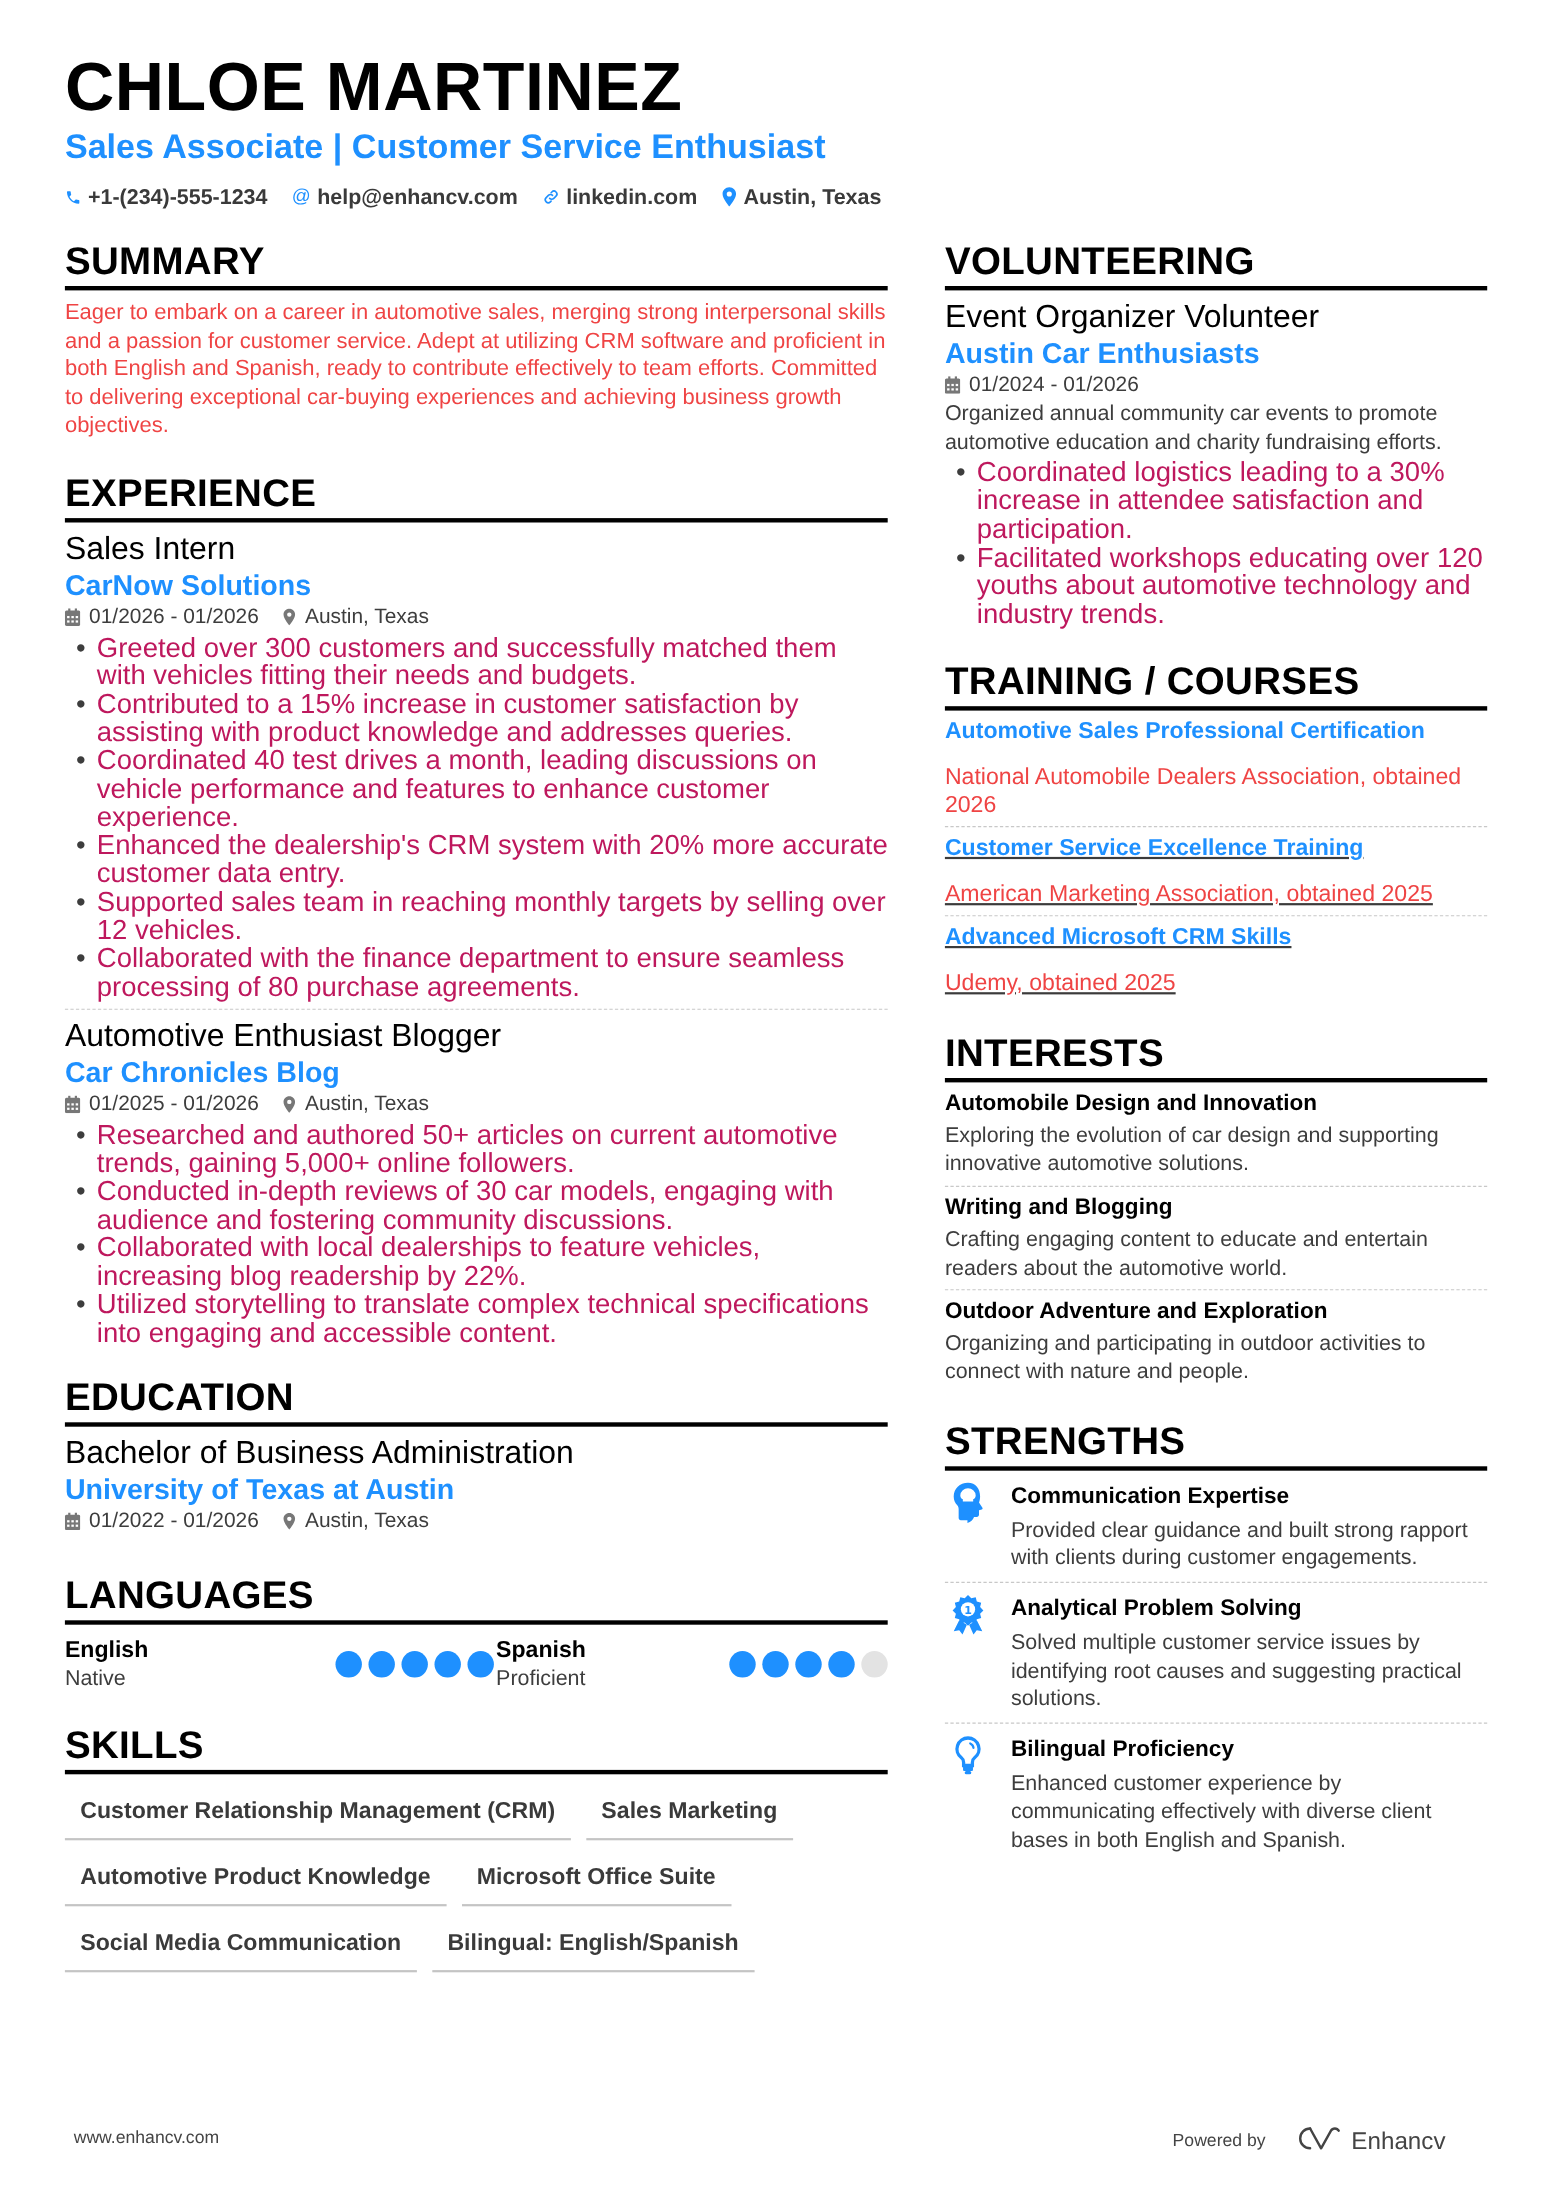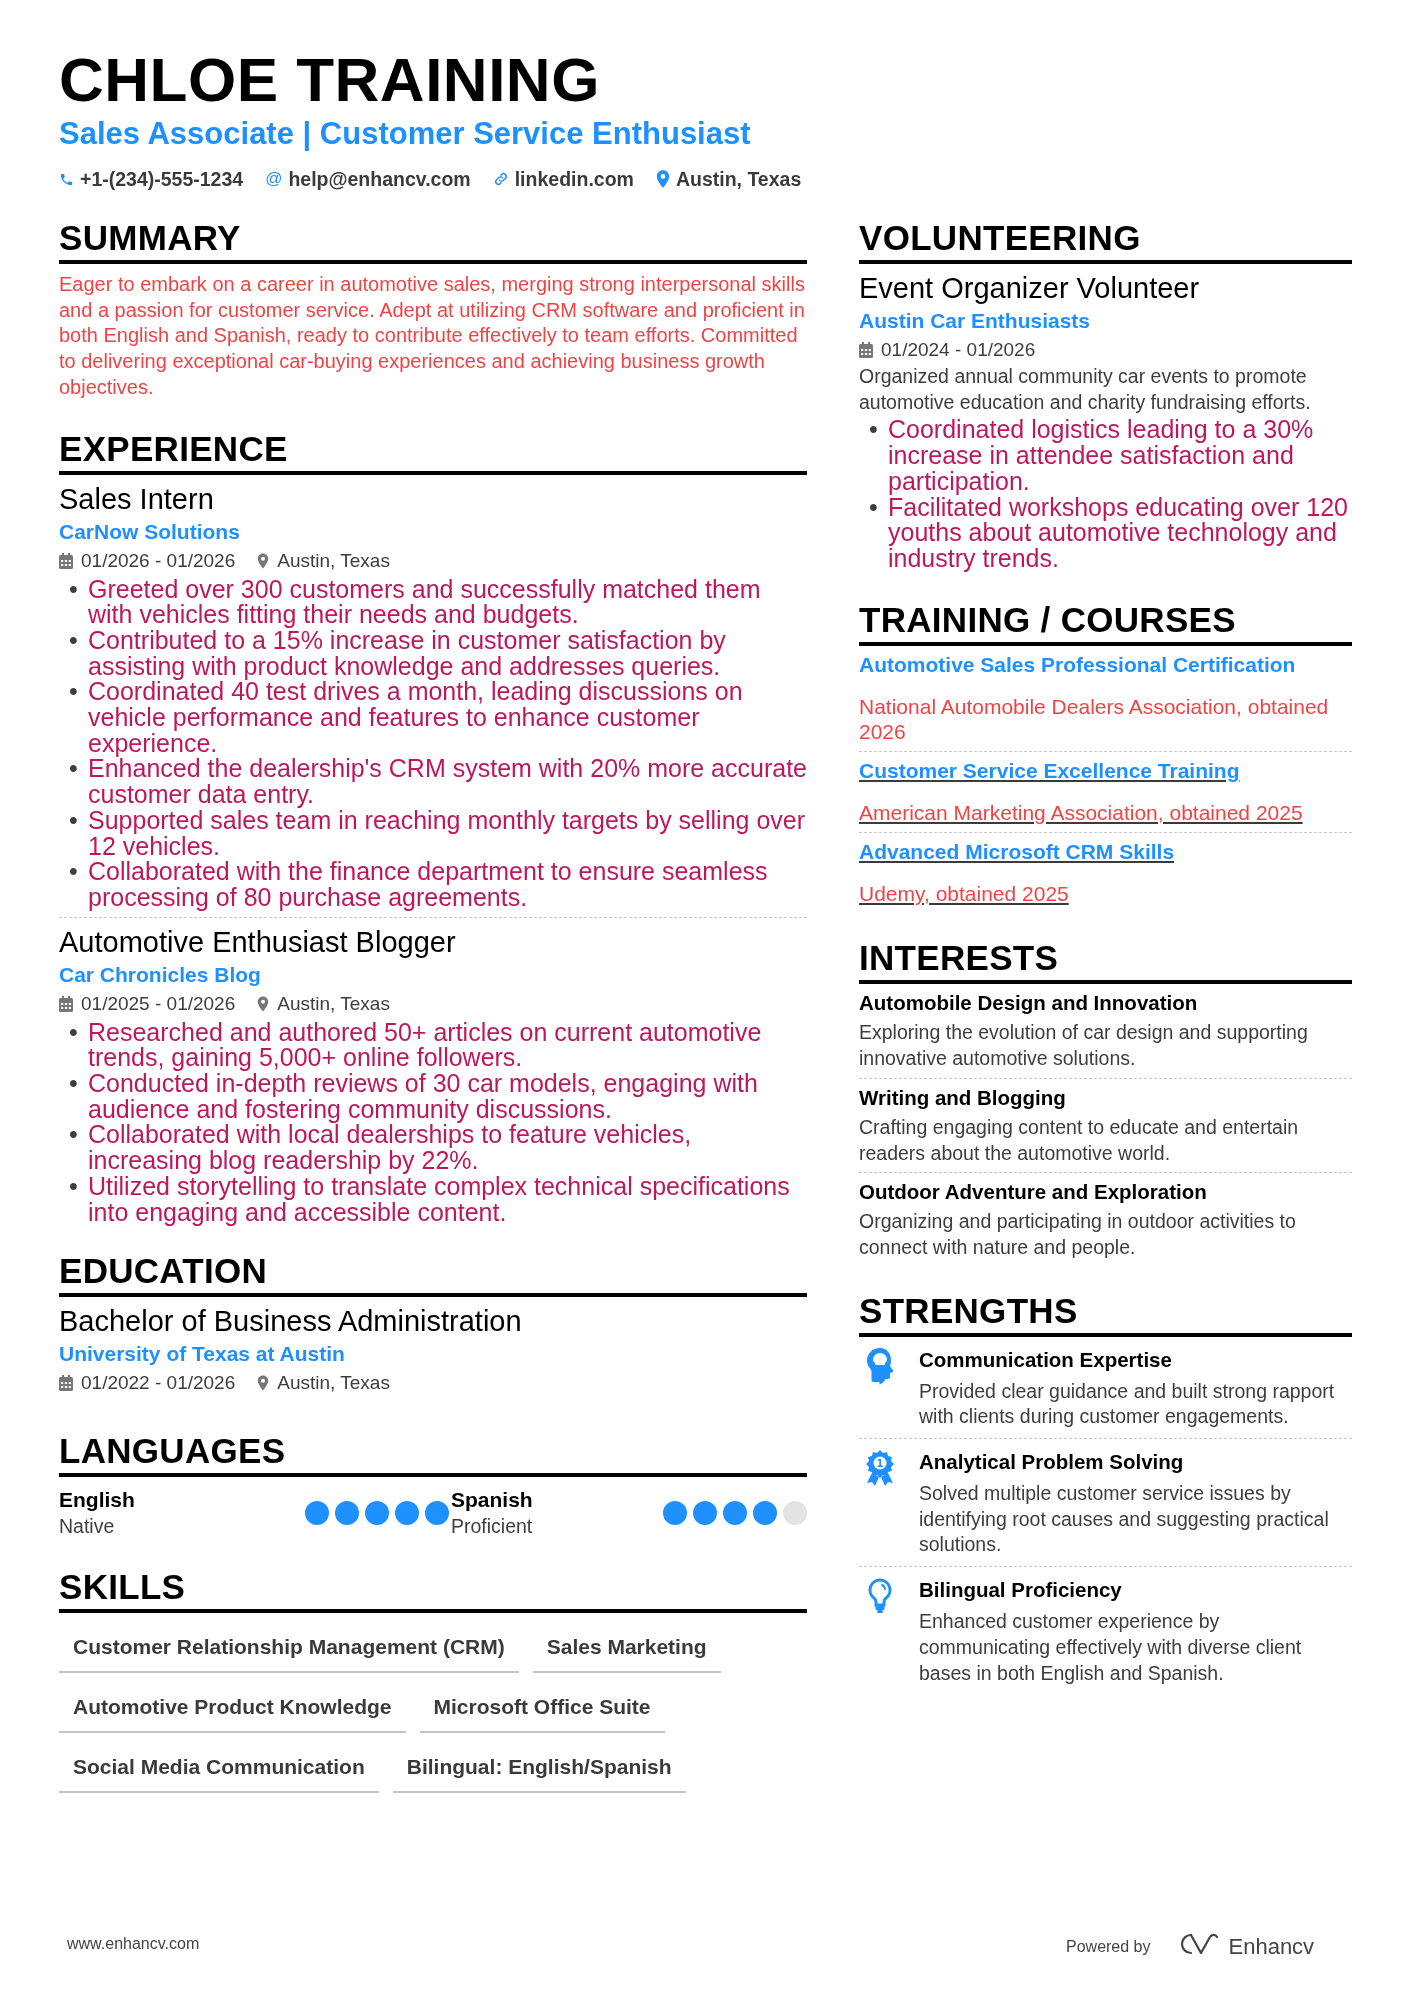--- a/index.html
+++ b/index.html
@@ -18,21 +18,21 @@
   .col-right { left: 859px; width: 493px; }
 
   .section { margin-bottom: 0; }
   .sec-title { font-size: 35px; font-weight: 700; color: #000; line-height: 40px; padding-bottom: 2px; border-bottom: 4px solid #000; letter-spacing: 0.3px; }
 
   .summary-text { font-size: 20px; line-height: 25.7px; margin-top: 8px; color: #ef4444; }
 
   .entry { padding-bottom: 6px; }
   .entry + .entry { border-top: 1px dashed #c8c8c8; padding-top: 4px; }
   .role { font-size: 29px; color: #000; line-height: 36px; margin-top: 6px; }
-  .org { font-size: 21px; font-weight: 700; color: #1e90ff; line-height: 30px; }
+  .org { font-size: 26px; font-weight: 700; color: #1e90ff; line-height: 30px; }
   .meta { display: flex; gap: 22px; font-size: 19px; color: #3d3d3d; line-height: 28px; align-items: center; }
   .meta span.item { display: inline-flex; align-items: center; gap: 8px; }
   .meta .mi { color: #777; display: inline-flex; }
   .bullets { list-style: none; font-size: 25px; line-height: 25.7px; color: #be185d; margin-top: 2px; }
   .bullets li { position: relative; padding-left: 29px; }
   .bullets li::before { content: "•"; position: absolute; left: 10px; top: 0; color: #3d3d3d; }
   .desc { font-size: 19.5px; line-height: 25.7px; color: #3d3d3d; }
 
   .lang-row { display: flex; margin-top: 10px; }
   .lang { display: flex; justify-content: space-between; align-items: center; width: 390px; }
@@ -64,21 +64,21 @@
 
   .footer { position: absolute; left: 0; top: 1935px; width: 1410px; height: 30px; }
   .footer-left { position: absolute; left: 67px; top: 0; font-size: 16px; color: #444; }
   .footer-right { position: absolute; left: 1066px; top: -4px; display: flex; align-items: center; gap: 26px; font-size: 16px; color: #444; }
   .brand { display: flex; align-items: center; gap: 8px; font-size: 22px; color: #444; }
 </style>
 </head>
 <body>
 
 <div class="header">
-  <div class="name">CHLOE TRAINING</div>
+  <div class="name">CHLOE MARTINEZ</div>
   <div class="title">Sales Associate | Customer Service Enthusiast</div>
   <div class="contacts">
     <span class="contact">
       <span class="ic">
         <svg width="15" height="15" viewBox="0 0 24 24">
             <path fill="#1e90ff" d="M6.6 10.8c1.4 2.8 3.8 5.1 6.6 6.6l2.2-2.2c.3-.3.7-.4 1-.2 1.1.4 2.3.6 3.6.6.6 0 1 .4 1 1V20c0 .6-.4 1-1 1C10.6 21 3 13.4 3 4c0-.6.4-1 1-1h3.5c.6 0 1 .4 1 1 0 1.3.2 2.5.6 3.6.1.3 0 .7-.2 1l-2.3 2.2z"></path>
           </svg>
       </span>
       <span>+1-(234)-555-1234</span>
     </span>

